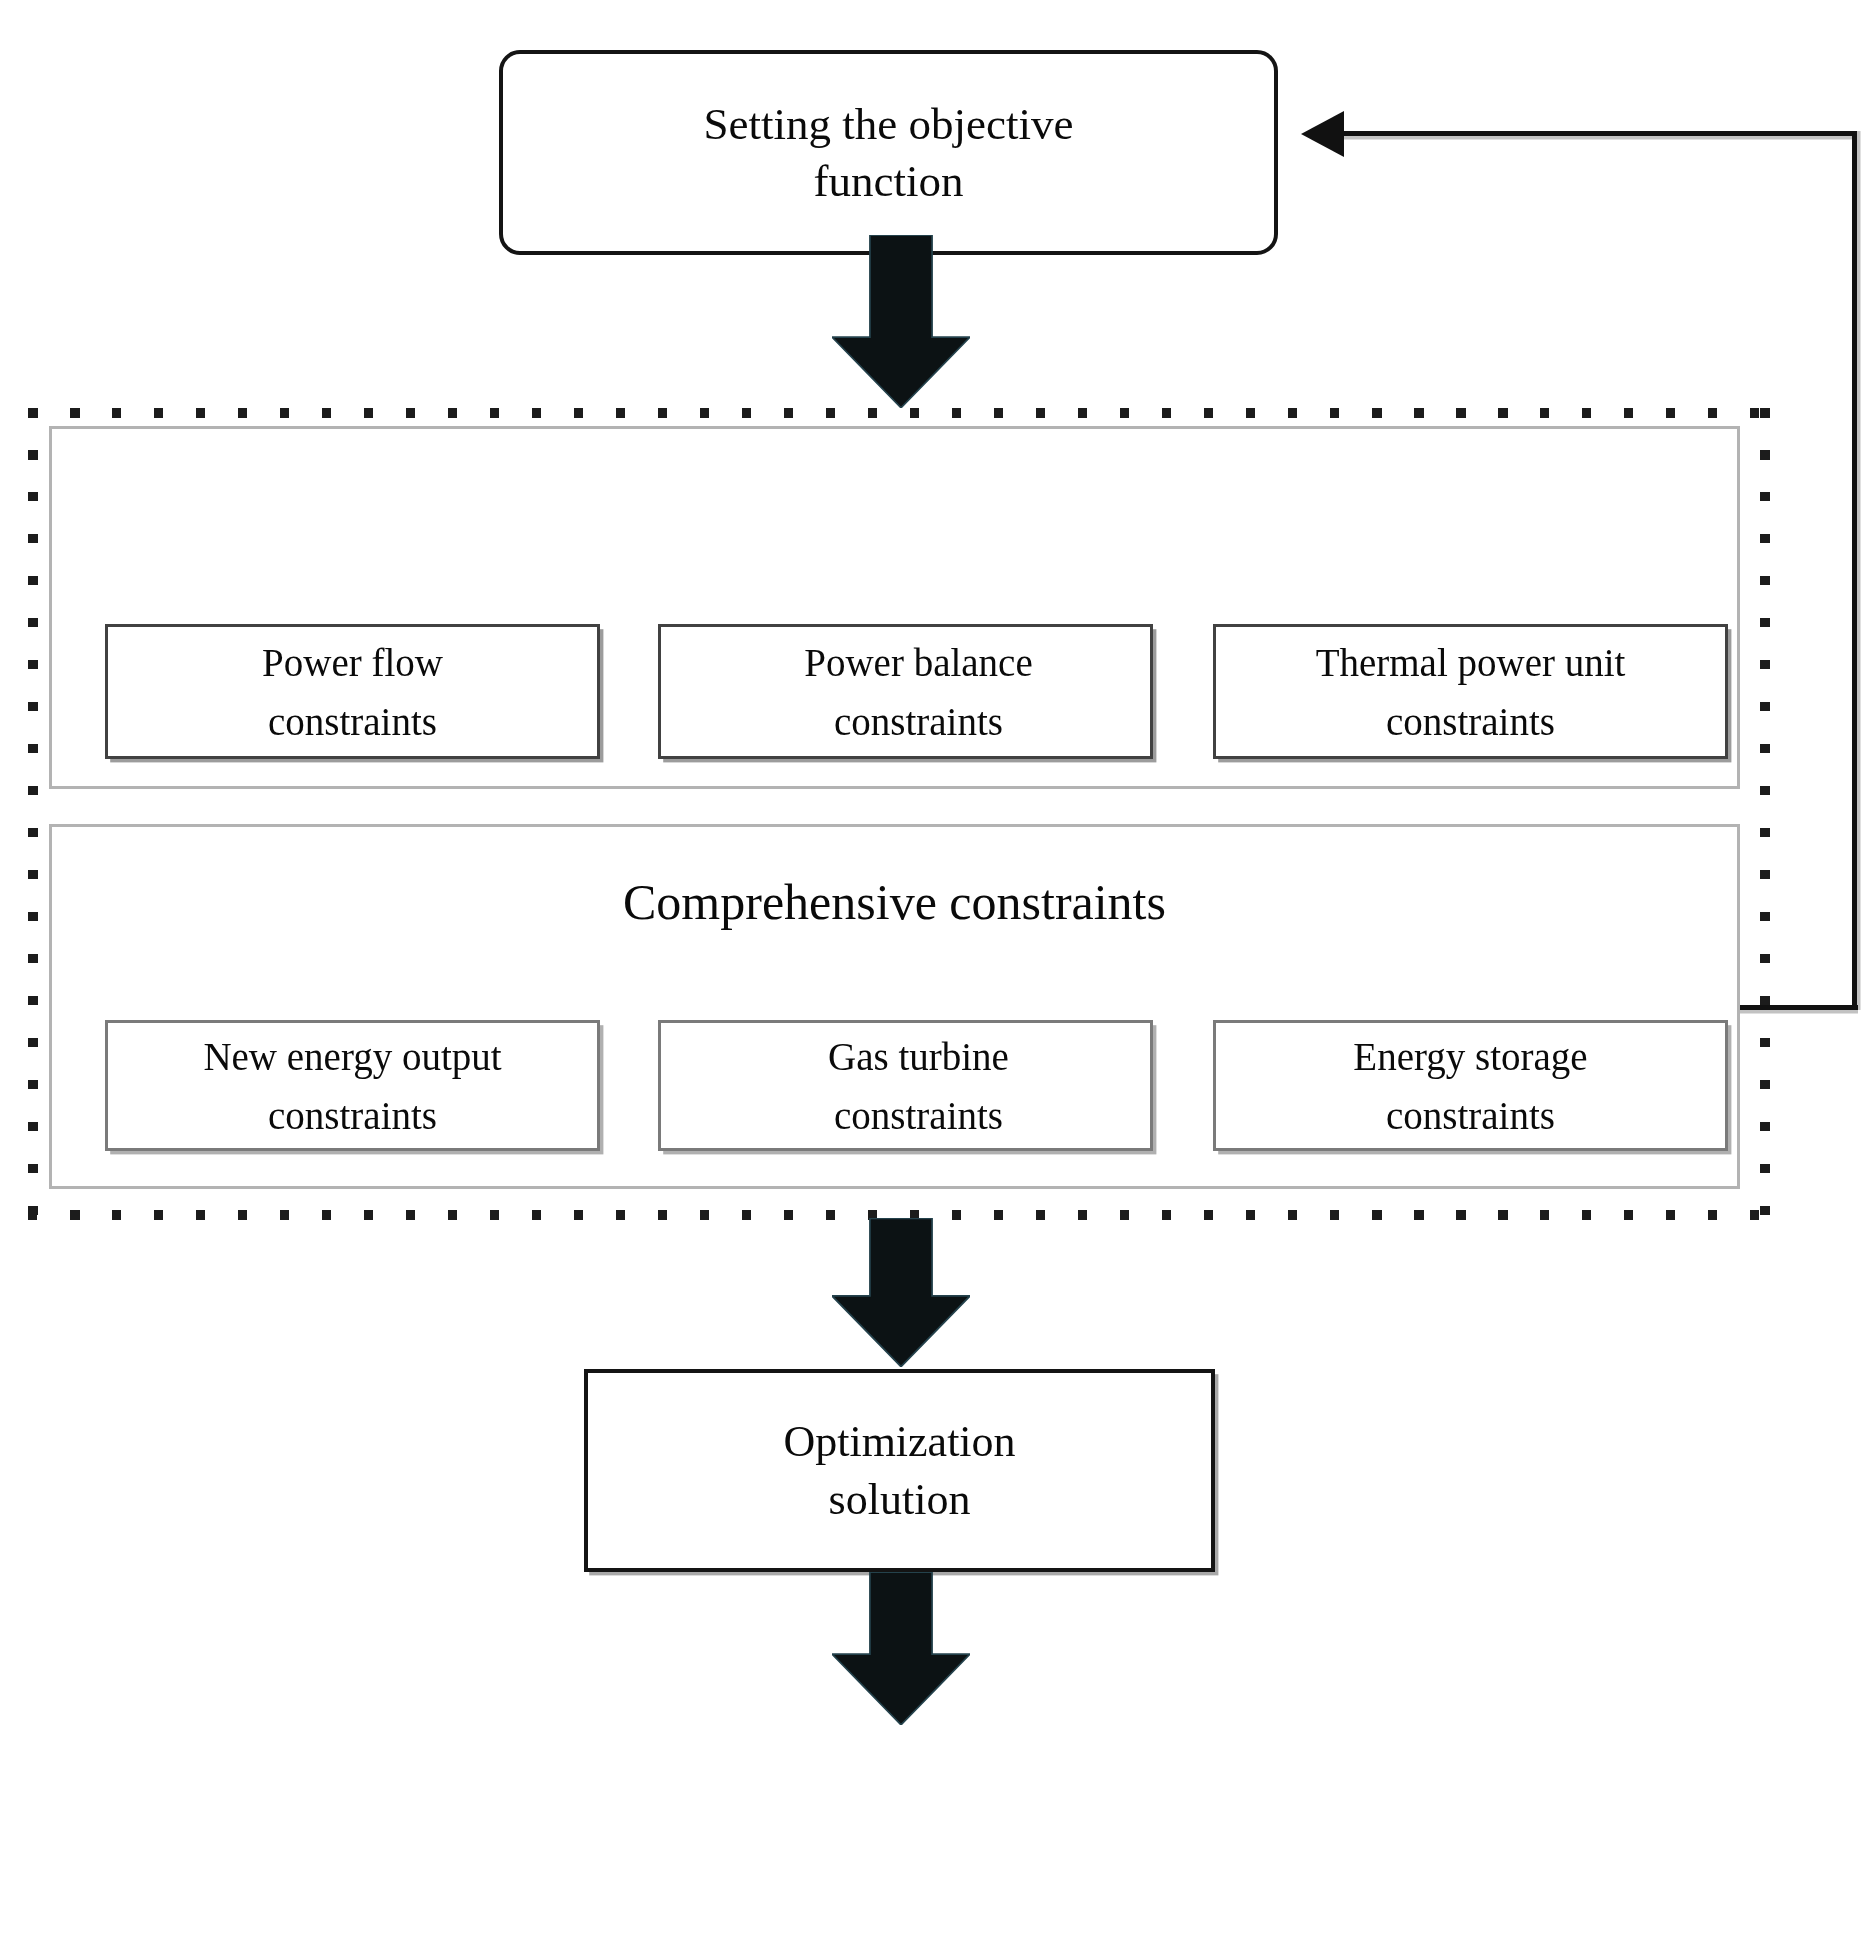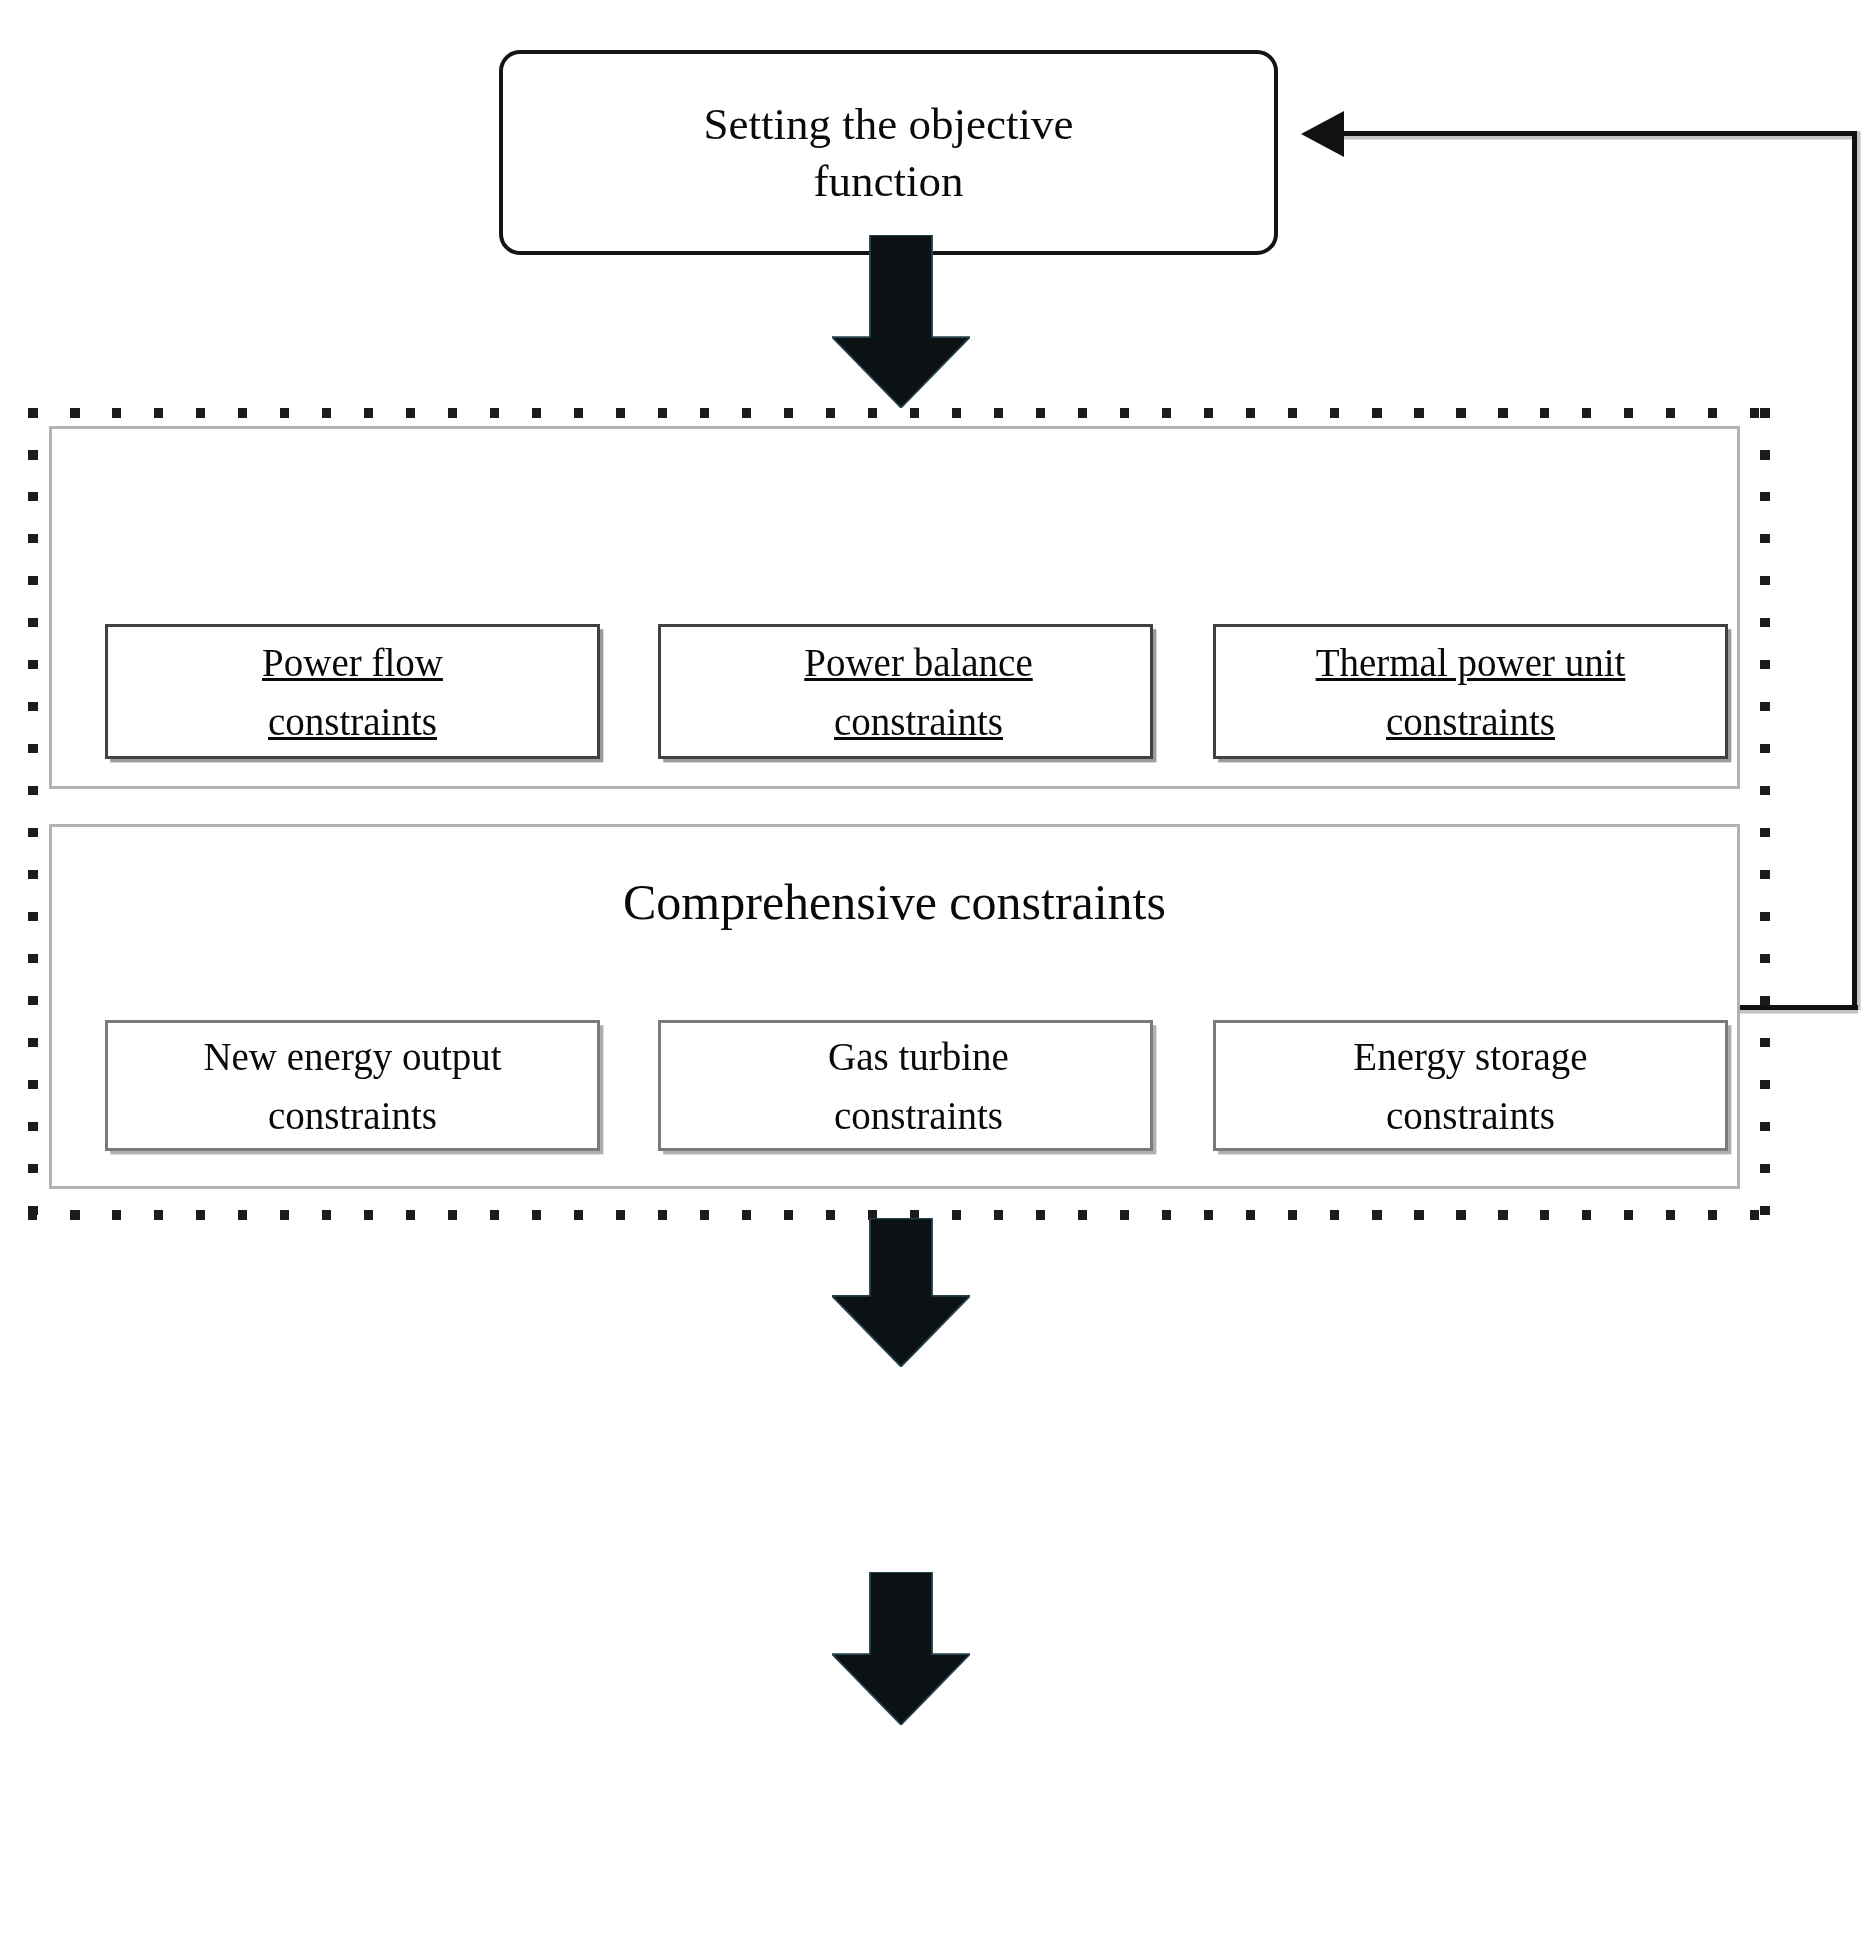--- a/index.html
+++ b/index.html
@@ -59,21 +59,21 @@
   .section-title{
     position:absolute;left:0;width:100%;text-align:center;
     font-size:50px;line-height:50px;
   }
   .section-typical .section-title{top:54px;}
   .section-supplementary .section-title{top:50px;}
   .cbox{
     position:absolute;background:#fff;display:flex;align-items:center;justify-content:center;
     box-sizing:border-box;font-size:39px;line-height:59px;
   }
-  .typical-cbox{border:3.5px solid var(--typical-box-border);box-shadow:4.3px 4.3px 0 -0.9px #9c9c9c;top:195px;height:135px;text-decoration:underline;}
+  .typical-cbox{border:3.5px solid var(--typical-box-border);box-shadow:4.3px 4.3px 0 -0.9px #9c9c9c;top:195px;height:135px;}
   .supp-cbox{border:3.5px solid var(--supp-box-border);box-shadow:4.3px 4.3px 0 -0.9px #b0b0b0;top:193px;height:131px;}
   .col1{left:53px;width:495px;}
   .col2{left:606px;width:495px;padding-left:26px;}
   .col3{left:1161px;width:515px;}
   
   .block-arrow{position:absolute;z-index:2;left:832px;width:138px;}
   
   .fb-line{position:absolute;background:var(--line-color);z-index:1;}
   .fb-top{left:1342px;top:131px;width:515px;height:5.2px;box-shadow:0 3.5px 0 var(--line-shadow);}
   .fb-right{left:1852px;top:131px;width:5.2px;height:879px;box-shadow:3.5px 0 0 var(--line-shadow);}
@@ -137,20 +137,24 @@
   </div>
 
   <svg class="block-arrow" style="top:235px;" width="138" height="173" viewBox="0 0 160 200">
     <polygon points="44,0 116,0 116,118 160,118 80,200 0,118 44,118" fill="#0c1214" stroke="#24424c" stroke-width="2"></polygon>
   </svg>
 
   <svg class="block-arrow" style="top:1218px;" width="138" height="149" viewBox="0 0 160 172">
     <polygon points="44,0 116,0 116,90 160,90 80,172 0,90 44,90" fill="#0c1214" stroke="#24424c" stroke-width="2"></polygon>
   </svg>
 
+  <div class="node optimization-node">
+    <div class="label">Optimization
+solution</div>
+  </div>
 
   <svg class="block-arrow" style="top:1572px;" width="138" height="153" viewBox="0 0 160 177">
     <polygon points="44,0 116,0 116,95 160,95 80,177 0,95 44,95" fill="#0c1214" stroke="#24424c" stroke-width="2"></polygon>
   </svg>
 
 
 </div>
 
 
 </body></html>

